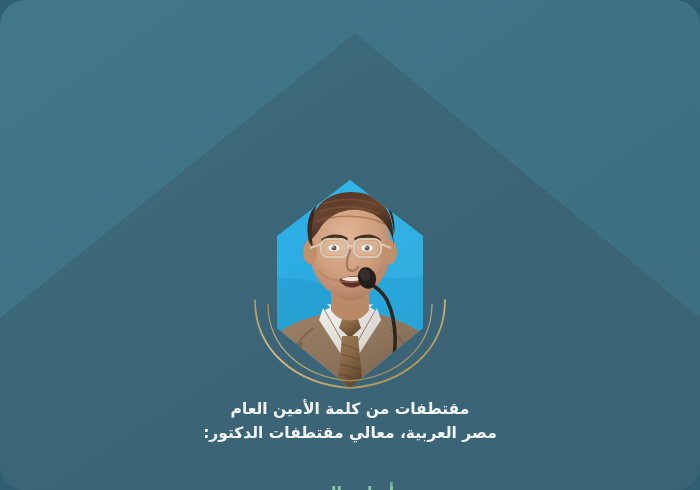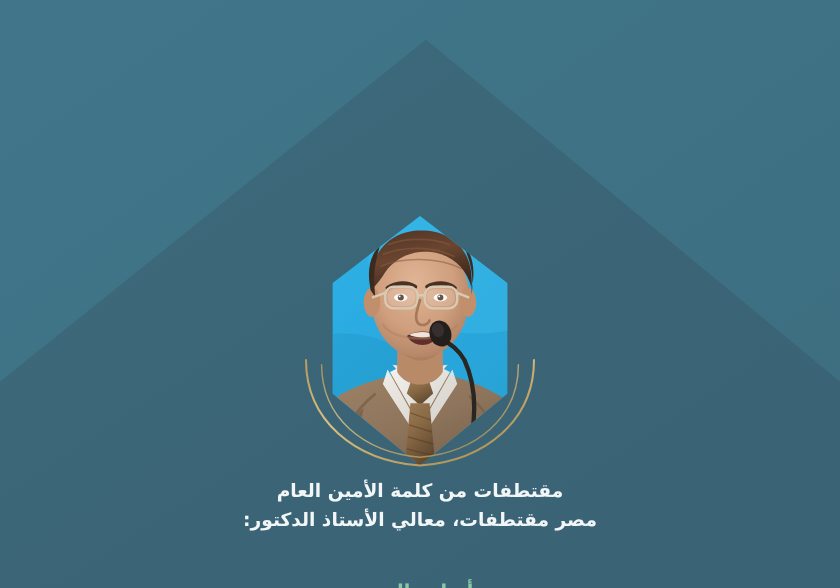--- a/index.html
+++ b/index.html
@@ -8,20 +8,21 @@
     padding: 0;
     background: #2f5f70;
   }
   #poster {
     position: relative;
     width: 700px;
     height: 490px;
     overflow: hidden;
     background: #0f172a;
     font-family: "DejaVu Sans", "Liberation Sans", sans-serif;
+    border-radius: 25px;
     -webkit-font-smoothing: antialiased;
   }
 
   
   .bg-base {
     position: absolute;
     inset: 0;
     background: #3d7082;
   }
   .bg-arch-svg {
@@ -254,18 +255,18 @@
                C 8 172 48 206 103 210
                C 158 206 198 172 198 122" fill="none" stroke="url(#goldGrad)" stroke-width="1.7" stroke-linecap="round"></path>
       <path d="M 21 126
                C 21 170 56 199 103 203
                C 150 199 185 170 185 126" fill="none" stroke="url(#goldGrad)" stroke-width="1.2" stroke-linecap="round" opacity="0.85"></path>
     </svg>
   </div>
 
   <div class="caption">
     <span class="caption-line">مقتطفات من كلمة الأمين العام</span>
-    <span class="caption-line">مصر مقتطفات، معالي الأستاذ الدكتور:</span>
+    <span class="caption-line">مصر العربية، معالي مقتطفات الدكتور:</span>
   </div>
 
   <div class="subcaption">أسامة العبد</div>
 
 </div>
 
 </body></html>

